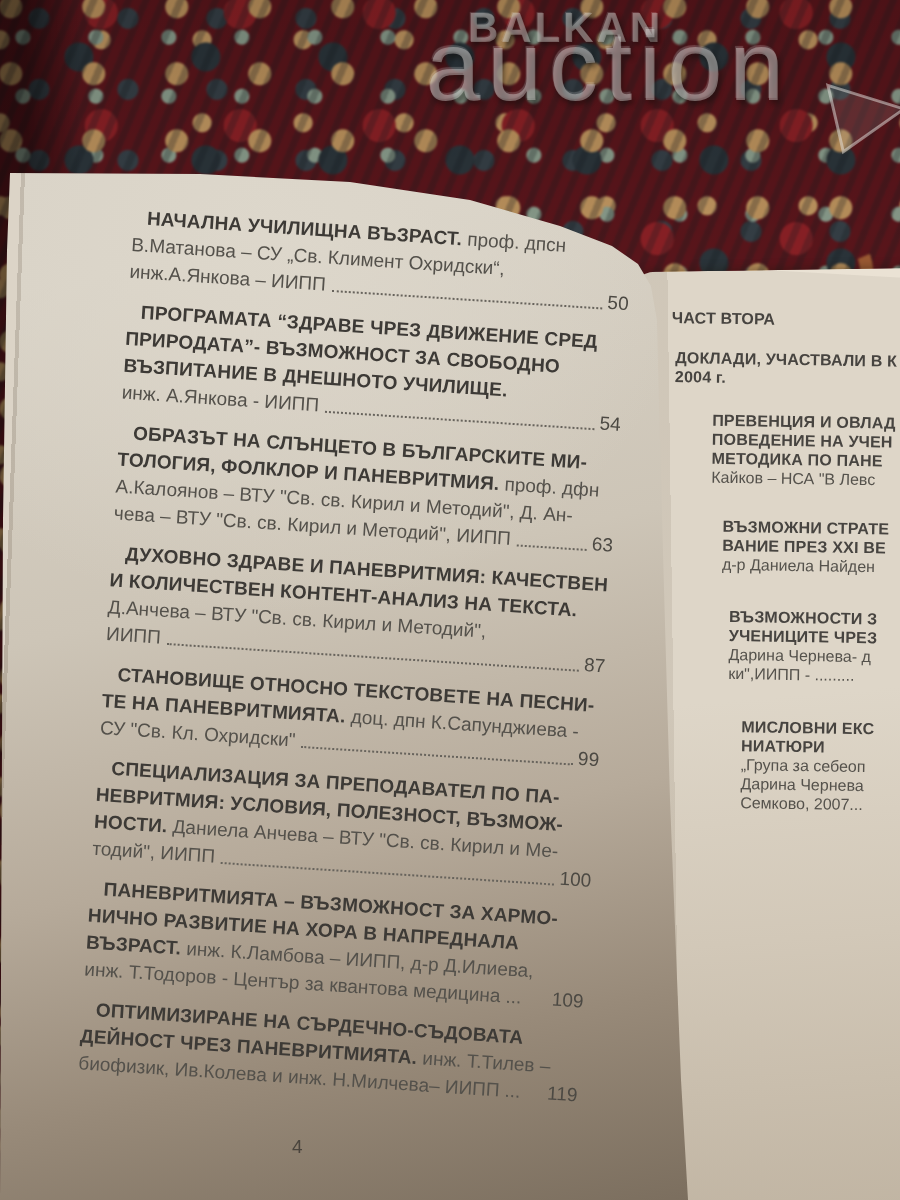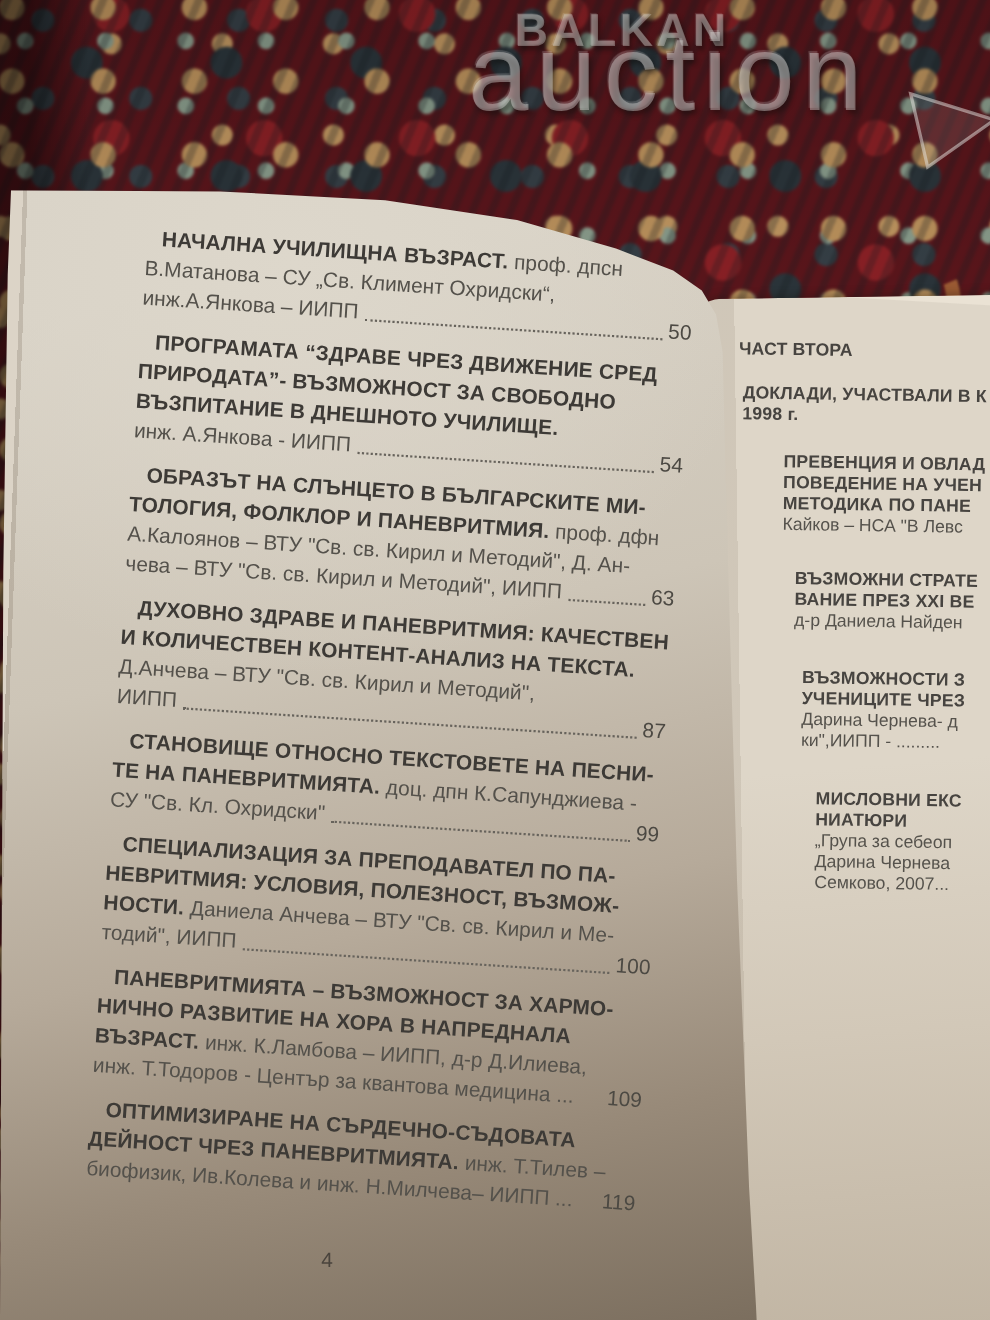--- a/index.html
+++ b/index.html
@@ -98,21 +98,21 @@
     <div class="wm-auction">auction</div>
     <svg class="wm-arrow" width="84" height="84">
       <polygon points="6,10 78,44 12,78" fill="rgba(190,188,184,.15)" stroke="rgba(230,228,224,.5)" stroke-width="3"></polygon>
     </svg>
   </div>
 
   <div class="page-right"></div>
   <div class="rtext">
     <div class="rln rhead1"><span class="rb">ЧАСТ ВТОРА</span></div>
     <div class="rln rhead2"><span class="rb">ДОКЛАДИ, УЧАСТВАЛИ В К</span></div>
-    <div class="rln rhead3"><span class="rb">1998 г.</span></div>
+    <div class="rln rhead3"><span class="rb">2004 г.</span></div>
 
     <div class="rentry1">
       <div class="rln"><span class="rb">ПРЕВЕНЦИЯ И ОВЛАД</span></div>
       <div class="rln"><span class="rb">ПОВЕДЕНИЕ НА УЧЕН</span></div>
       <div class="rln"><span class="rb">МЕТОДИКА ПО ПАНЕ</span></div>
       <div class="rln"><span class="rr">Кайков – НСА "В Левс</span></div>
     </div>
 
     <div class="rentry2">
       <div class="rln"><span class="rb">ВЪЗМОЖНИ СТРАТЕ</span></div>

